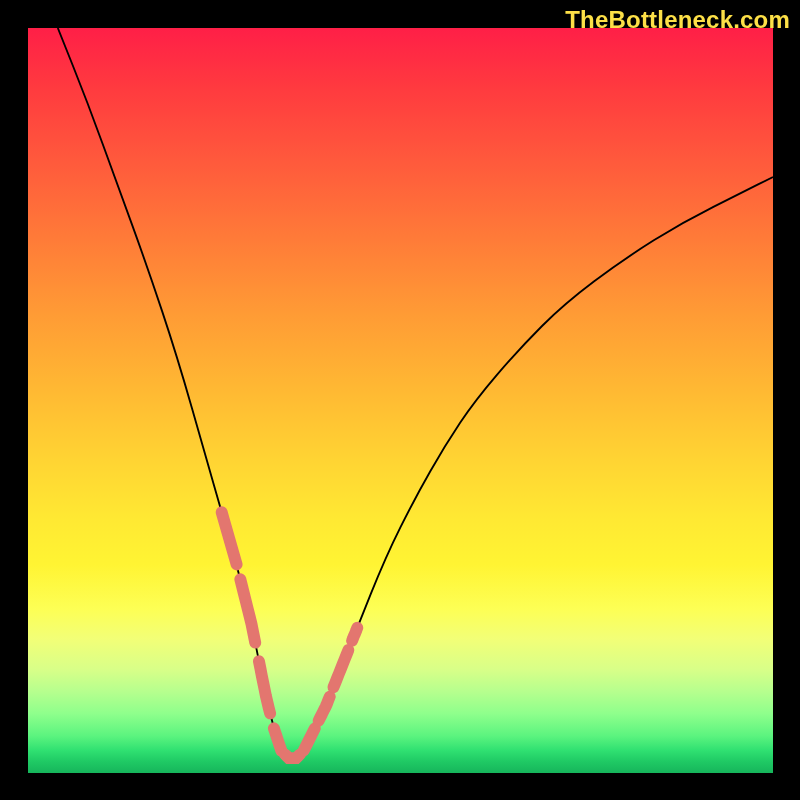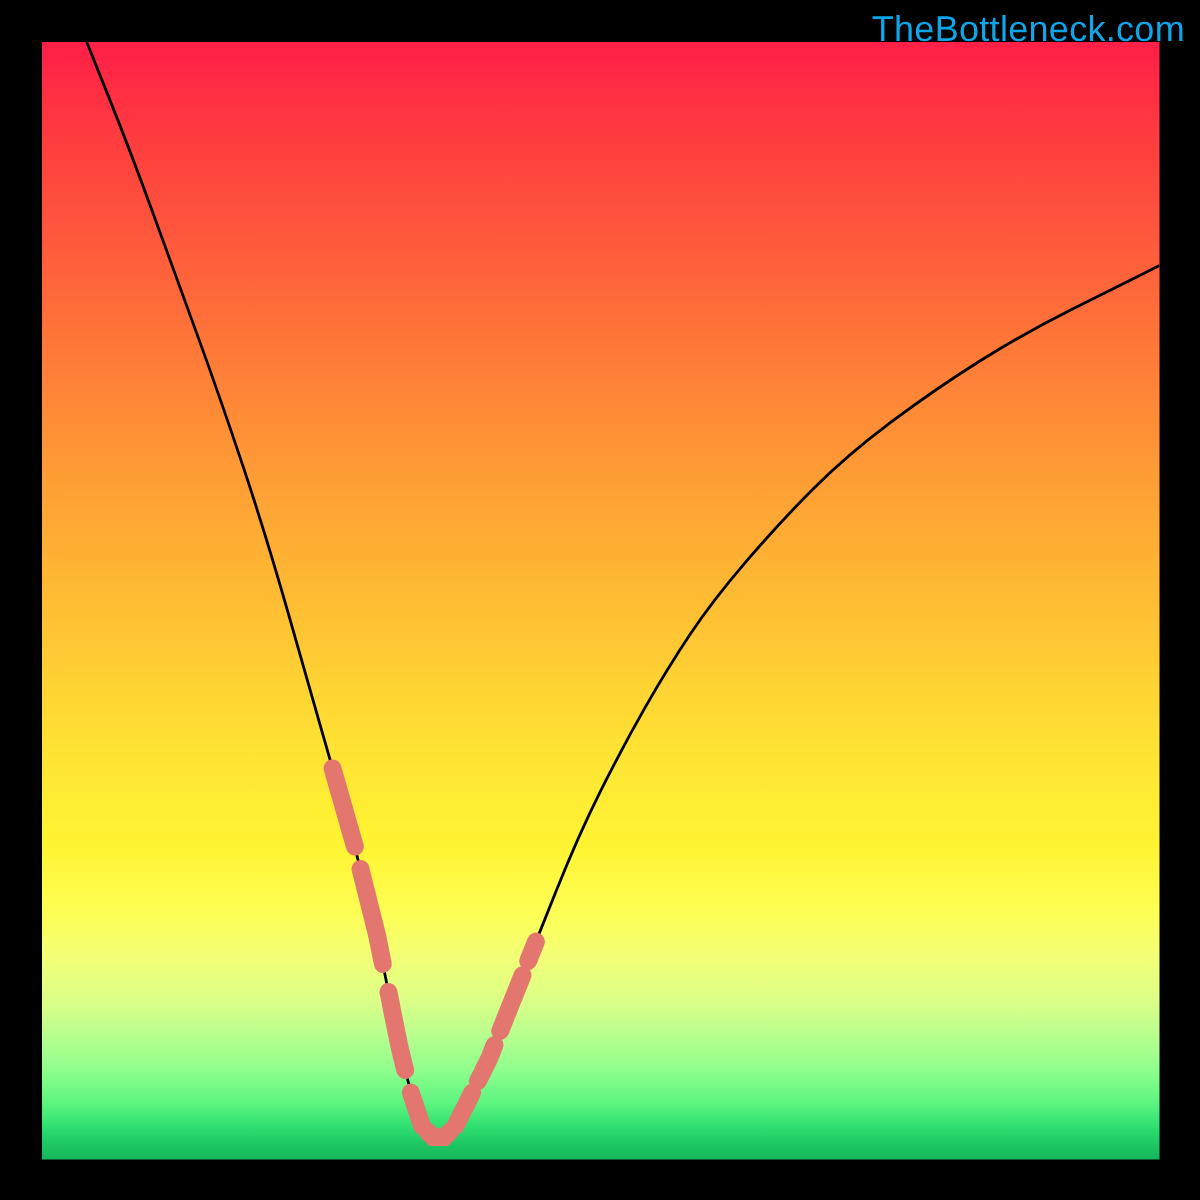--- a/index.html
+++ b/index.html
@@ -14,23 +14,23 @@
   .frame {
     position: relative;
     width: 800px;
     height: 800px;
     background: #000;
   }
   .watermark {
     position: absolute;
     top: 6px;
     right: 10px;
-    color: #0ea5e9;
+    color: #fde047;
     font-size: 24px;
-    font-weight: 400;
+    font-weight: 700;
     letter-spacing: 0.2px;
     z-index: 5;
   }
   .plot-area {
     position: absolute;
     left: 28px;
     top: 28px;
     width: 745px;
     height: 745px;
     background: linear-gradient(to bottom,

